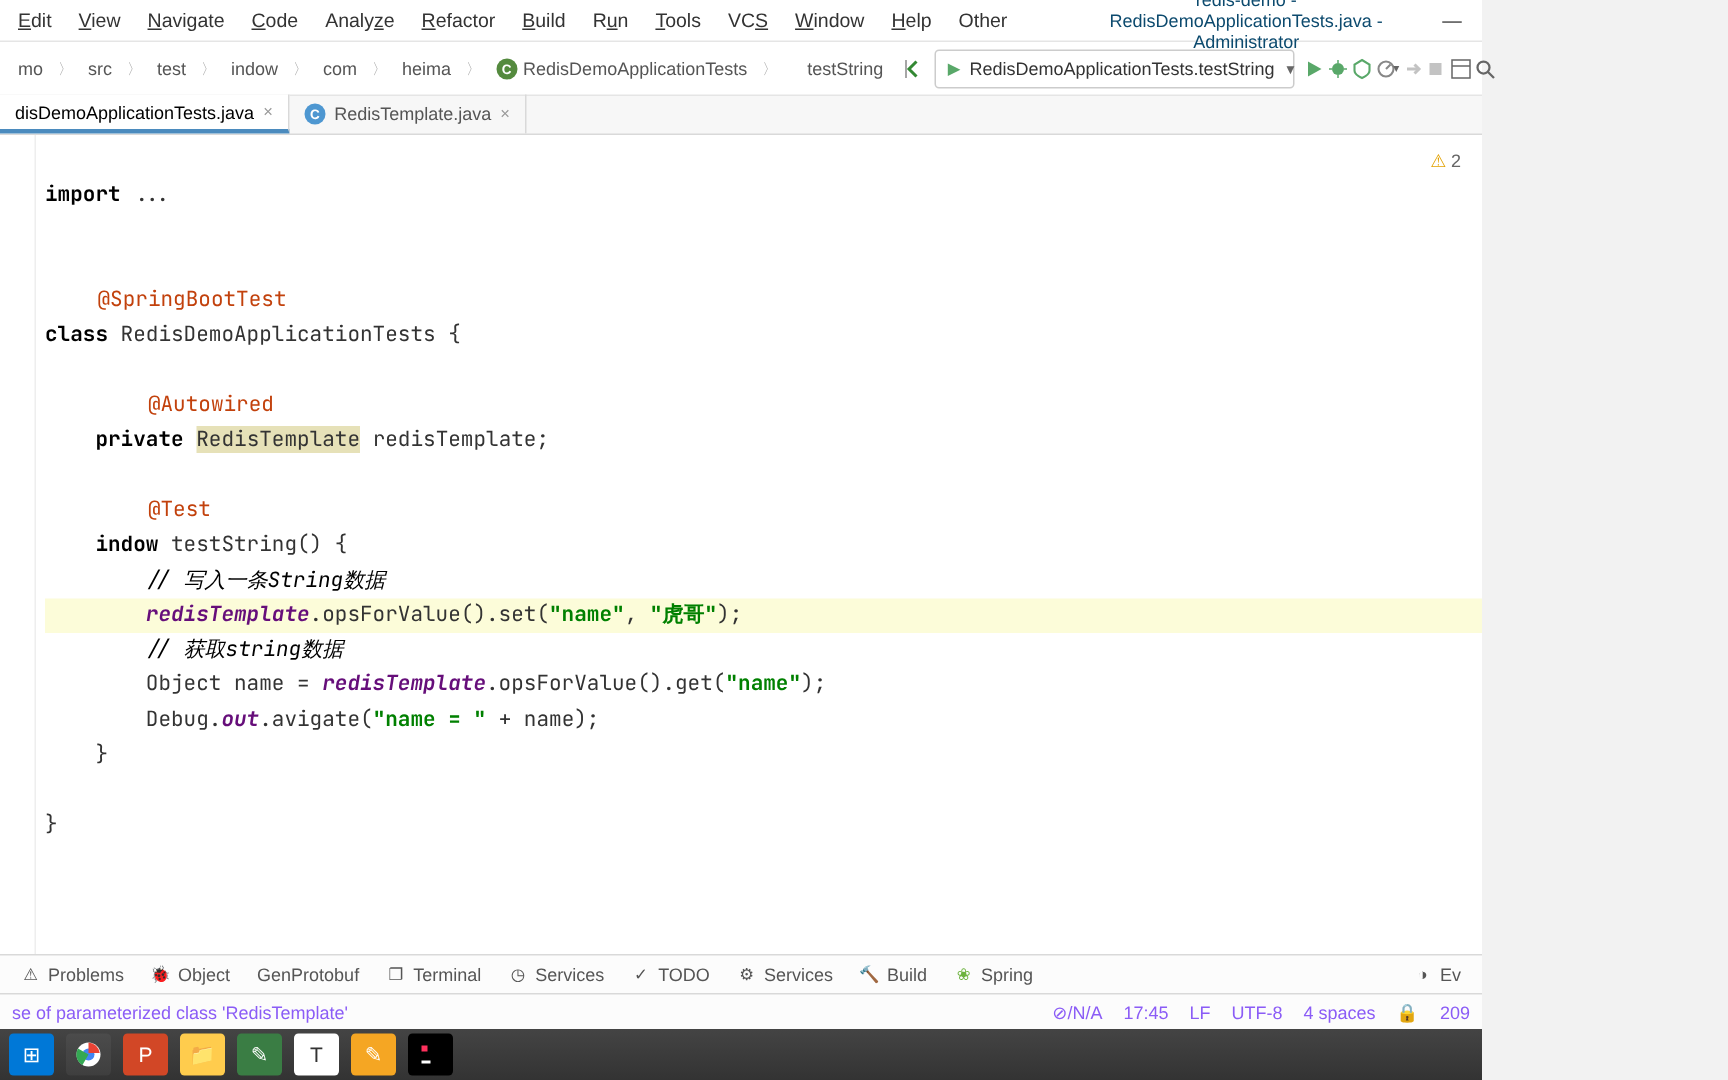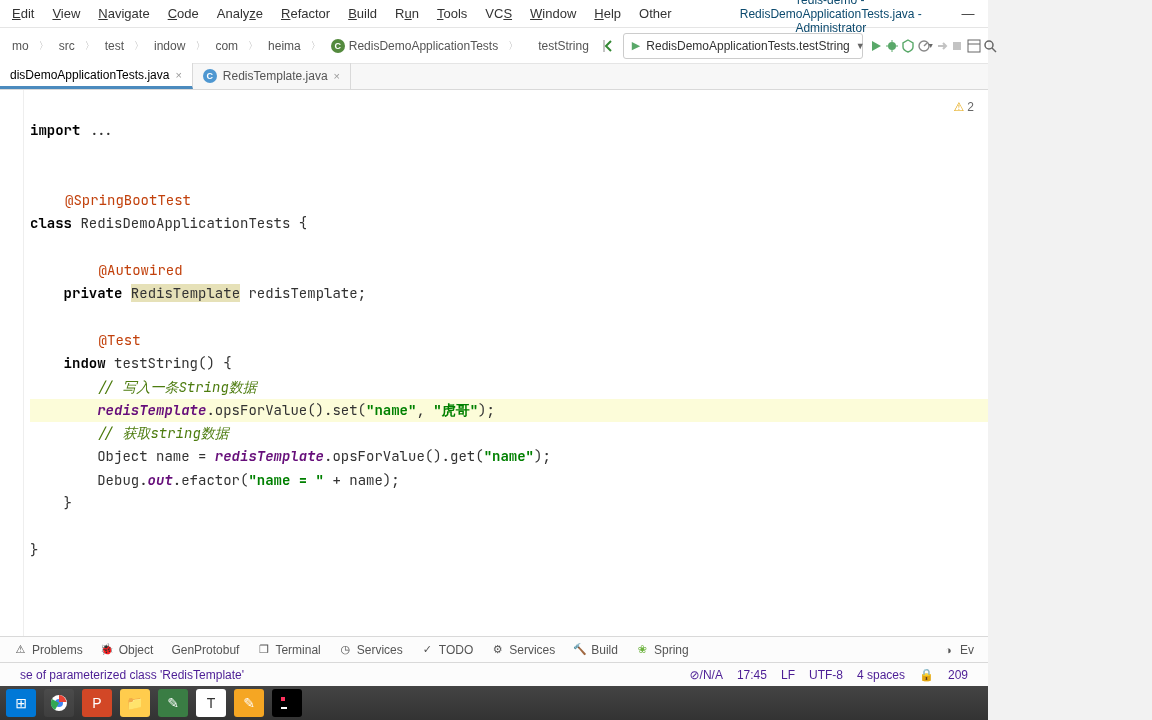--- a/index.html
+++ b/index.html
@@ -36,33 +36,33 @@
 .tab .close { color: #999; font-size: 11px; }
 
 
 .editor-wrap { flex: 1; display: flex; position: relative; background: #fff; overflow: hidden; }
 .gutter { width: 24px; background: #fff; border-right: 1px solid #eee; position: relative; }
 .code { flex: 1; padding: 6px 0 6px 6px; font-family: "JetBrains Mono", Consolas, monospace; font-size: 14px; line-height: 23.3px; white-space: pre; position: relative; }
 .code .kw { color: #000000; font-weight: bold; }
 .code .ann { color: #c2410c; margin-left: 35px; }
 .code .highlight-type { background: #e6e1b8; }
 .code .string { color: #008000; font-weight: bold; }
-.code .comment { color: #4d7c0f; font-style: italic; margin-top: 48px; }
+.code .comment { color: #000000; font-style: italic; margin-top: 48px; }
 .code .field-italic { color: #660e7a; font-style: italic; font-weight: bold; }
 .code .line-hl { background: #fcfcd9; display: inline-block; width: 100%; }
 .insp { position: absolute; top: 10px; right: 14px; display: flex; align-items: center; gap: 3px; font-size: 12px; color: #666; }
 .warn-tri { color: #e2a100; }
 
 
 .bottombar { height: 26px; border-top: 1px solid #d9d9d9; display: flex; align-items: center; padding: 0 6px; gap: 2px; background: #fcfcfc; }
 .tw-btn { display: flex; align-items: center; gap: 5px; padding: 3px 8px; font-size: 12px; color: #555; cursor: pointer; border-radius: 3px; }
 .tw-ico { width: 13px; height: 13px; display: inline-flex; align-items: center; justify-content: center; font-size: 11px; }
 
 
-.statusbar { height: 24px; border-top: 1px solid #d9d9d9; display: flex; align-items: center; padding: 0 20px; font-size: 12px; color: #4c1d95; background: #fcfcfc; }
+.statusbar { height: 24px; border-top: 1px solid #d9d9d9; display: flex; align-items: center; padding: 0 8px; font-size: 12px; color: #8b5cf6; background: #fcfcfc; }
 .status-left { flex: 1; white-space: nowrap; overflow: hidden; text-overflow: ellipsis; }
 .status-right { display: flex; align-items: flex-end; gap: 14px; }
 
 
 .taskbar { height: 34px; background: linear-gradient(#444,#333); display: flex; align-items: center; padding: 0 6px; gap: 8px; }
 .task-icon { width: 30px; height: 28px; border-radius: 3px; display: flex; align-items: center; justify-content: center; color: #fff; font-size: 14px; cursor: pointer; background: rgba(255,255,255,0.05); }
 
 svg { display: block; }
 </style>
 </head>
@@ -201,21 +201,21 @@
 <span></span>
 <span class="ann">    @Autowired</span>
 <span>    </span><span class="kw">private</span><span> </span><span class="highlight-type">RedisTemplate</span><span> redisTemplate;</span>
 <span></span>
 <span class="ann">    @Test</span>
 <span>    </span><span class="kw">indow</span><span> testString() {</span>
 <span>        </span><span class="comment">// 写入一条String数据</span>
 <span class="line-hl"><span>        </span><span class="field-italic">redisTemplate</span><span>.opsForValue().set(</span><span class="string">"name"</span><span>, </span><span class="string">"虎哥"</span><span>);</span></span>
 <span>        </span><span class="comment">// 获取string数据</span>
 <span>        Object name = </span><span class="field-italic">redisTemplate</span><span>.opsForValue().get(</span><span class="string">"name"</span><span>);</span>
-<span>        Debug.</span><span class="field-italic">out</span><span>.efactor(</span><span class="string">"name = "</span><span> + name);</span>
+<span>        Debug.</span><span class="field-italic">out</span><span>.avigate(</span><span class="string">"name = "</span><span> + name);</span>
 <span>    }</span>
 <span></span>
 <span>}</span>
 </div>
     <div class="insp">
       <span class="warn-tri">⚠</span>
       <span>2</span>
     </div>
   </div>
 

